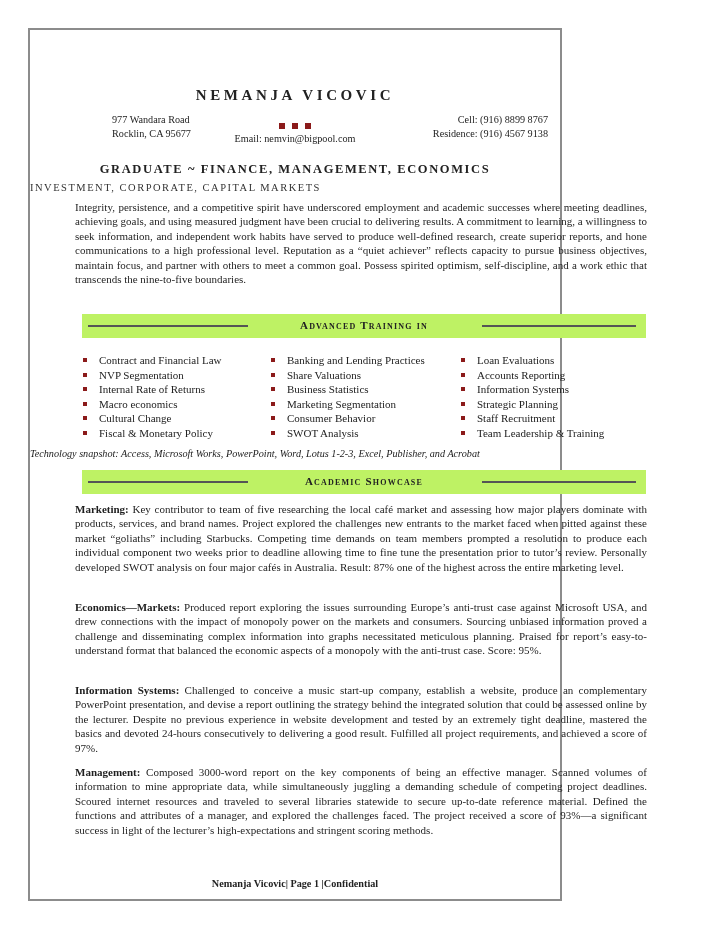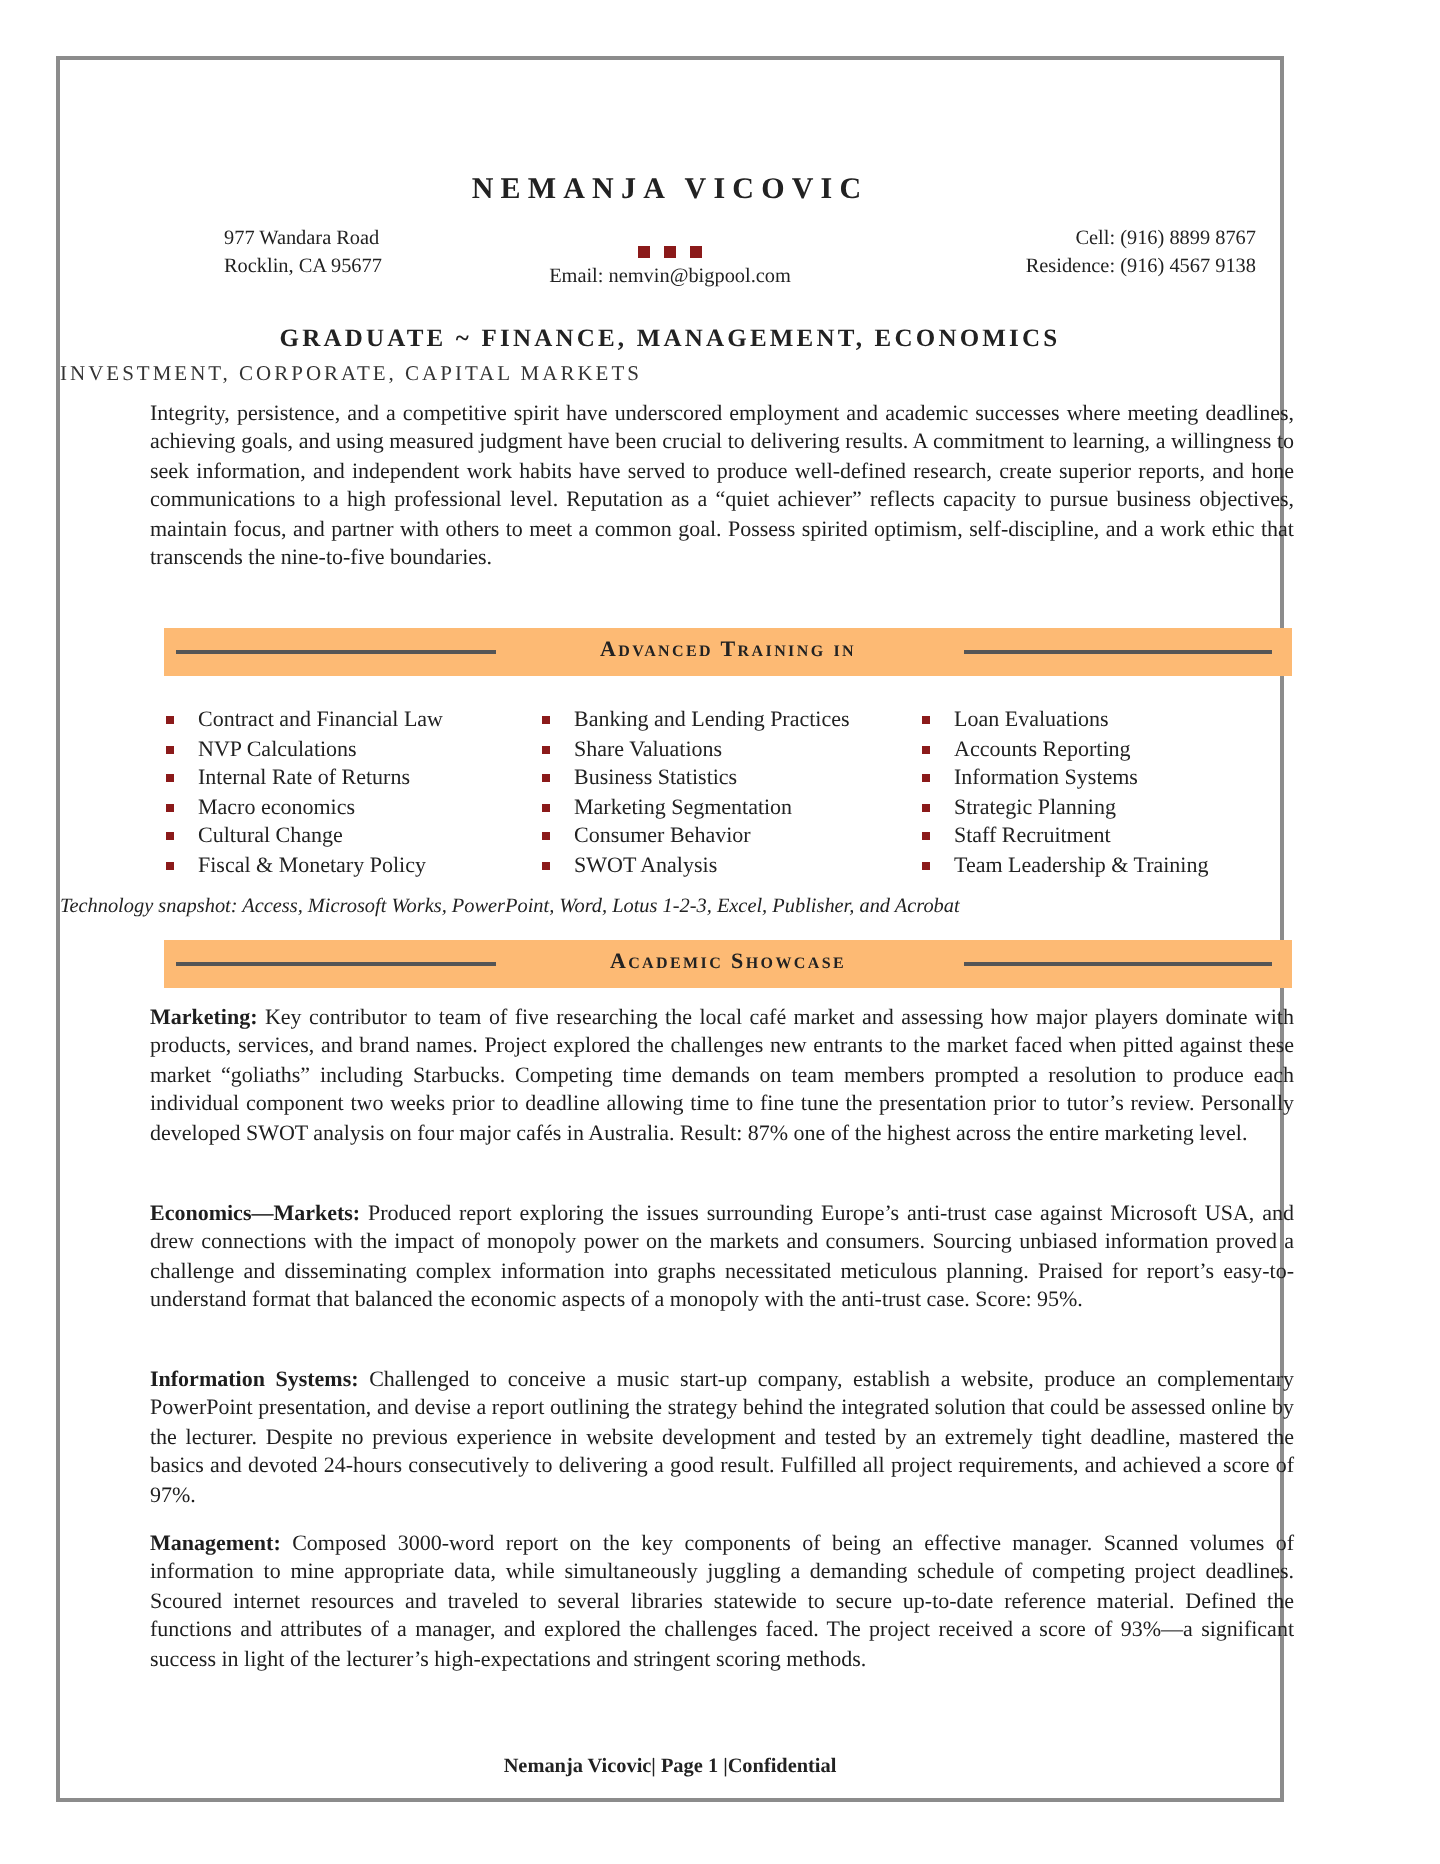--- a/index.html
+++ b/index.html
@@ -1,36 +1,36 @@
 <!DOCTYPE html>
 <html><head>
   <meta charset="utf-8">
   <style>
     html, body { margin: 0; padding: 0; background: #ffffff; }
     body { width: 720px; height: 932px; position: relative; overflow: hidden;
       font-family: "DejaVu Serif", "Liberation Serif", serif; color: #1a1a1a; }
-    .page { position: absolute; left: 28px; top: 28px; width: 614px; height: 873px;
+    .page { position: absolute; left: 28px; top: 28px; width: 534px; height: 873px;
       border: 2px solid #8c8c8c; box-sizing: border-box; background: #fff; }
     .abs { position: absolute; }
     .name { left: 0; right: 0; top: 57px; text-align: center; font-size: 15px;
       letter-spacing: 3.6px; font-weight: bold; color: #222; font-family: "Liberation Serif", serif; }
     .contact { top: 83px; font-size: 10.2px; line-height: 14px; color: #222; font-family: "Liberation Serif", serif; }
     .contact.left { left: 45px; margin-left: 37px; }
     .contact.center { left: 0; right: 0; top: 102px; text-align: center; }
     .contact.right { right: 12px; text-align: right; }
     .squares { left: 0; right: 0; top: 84px; text-align: center; }
     .sq { display: inline-block; width: 6px; height: 6px; background: #8b1a1a; margin: 0 3.5px; }
     .headline { left: 0; right: 0; top: 132px; text-align: center; font-size: 12.5px; font-weight: bold;
       letter-spacing: 1.6px; color: #222; font-family: "Liberation Serif", serif; }
     .subhead { left: 0; right: 0; top: 152px; text-align: left; font-size: 10.5px; letter-spacing: 1.5px;
       color: #333; font-family: "Liberation Serif", serif; }
     .para { left: 45px; width: 572px; font-size: 11px; line-height: 14.4px; text-align: justify;
       font-family: "Liberation Serif", serif; color: #1e1e1e; }
     .summary { top: 170px; }
-    .band { left: 52px; width: 564px; height: 24px; background: #fdba74; }
+    .band { left: 52px; width: 564px; height: 24px; background: #bef264; }
     .band .rule { position: absolute; top: 11px; height: 1.5px; background: #555; }
     .band .rule.l { left: 6px; width: 160px; }
     .band .rule.r { right: 10px; width: 154px; }
     .band .title { position: absolute; left: 0; right: 0; top: 5px; text-align: center; font-size: 11px;
       font-weight: bold; letter-spacing: 1.2px; font-variant: small-caps; font-family: "Liberation Serif", serif; color: #222; }
     .band1 { top: 284px; }
     .band2 { top: 440px; }
     .training { top: 323px; left: 52px; width: 580px; display: flex; }
     .col { font-size: 11px; line-height: 14.5px; font-family: "Liberation Serif", serif; color: #222; }
     .col1 { width: 188px; } .col2 { width: 190px; } .col3 { width: 200px; }
@@ -73,21 +73,21 @@
 
   <div class="abs band band1">
     <div class="rule l"></div>
     <div class="title">Advanced Training in</div>
     <div class="rule r"></div>
   </div>
 
   <div class="abs training">
     <div class="col col1">
       <div class="item"><span class="b"></span><span>Contract and Financial Law</span></div>
-      <div class="item"><span class="b"></span><span>NVP Calculations</span></div>
+      <div class="item"><span class="b"></span><span>NVP Segmentation</span></div>
       <div class="item"><span class="b"></span><span>Internal Rate of Returns</span></div>
       <div class="item"><span class="b"></span><span>Macro economics</span></div>
       <div class="item"><span class="b"></span><span>Cultural Change</span></div>
       <div class="item"><span class="b"></span><span>Fiscal &amp; Monetary Policy</span></div>
     </div>
     <div class="col col2">
       <div class="item"><span class="b"></span><span>Banking and Lending Practices</span></div>
       <div class="item"><span class="b"></span><span>Share Valuations</span></div>
       <div class="item"><span class="b"></span><span>Business Statistics</span></div>
       <div class="item"><span class="b"></span><span>Marketing Segmentation</span></div>

